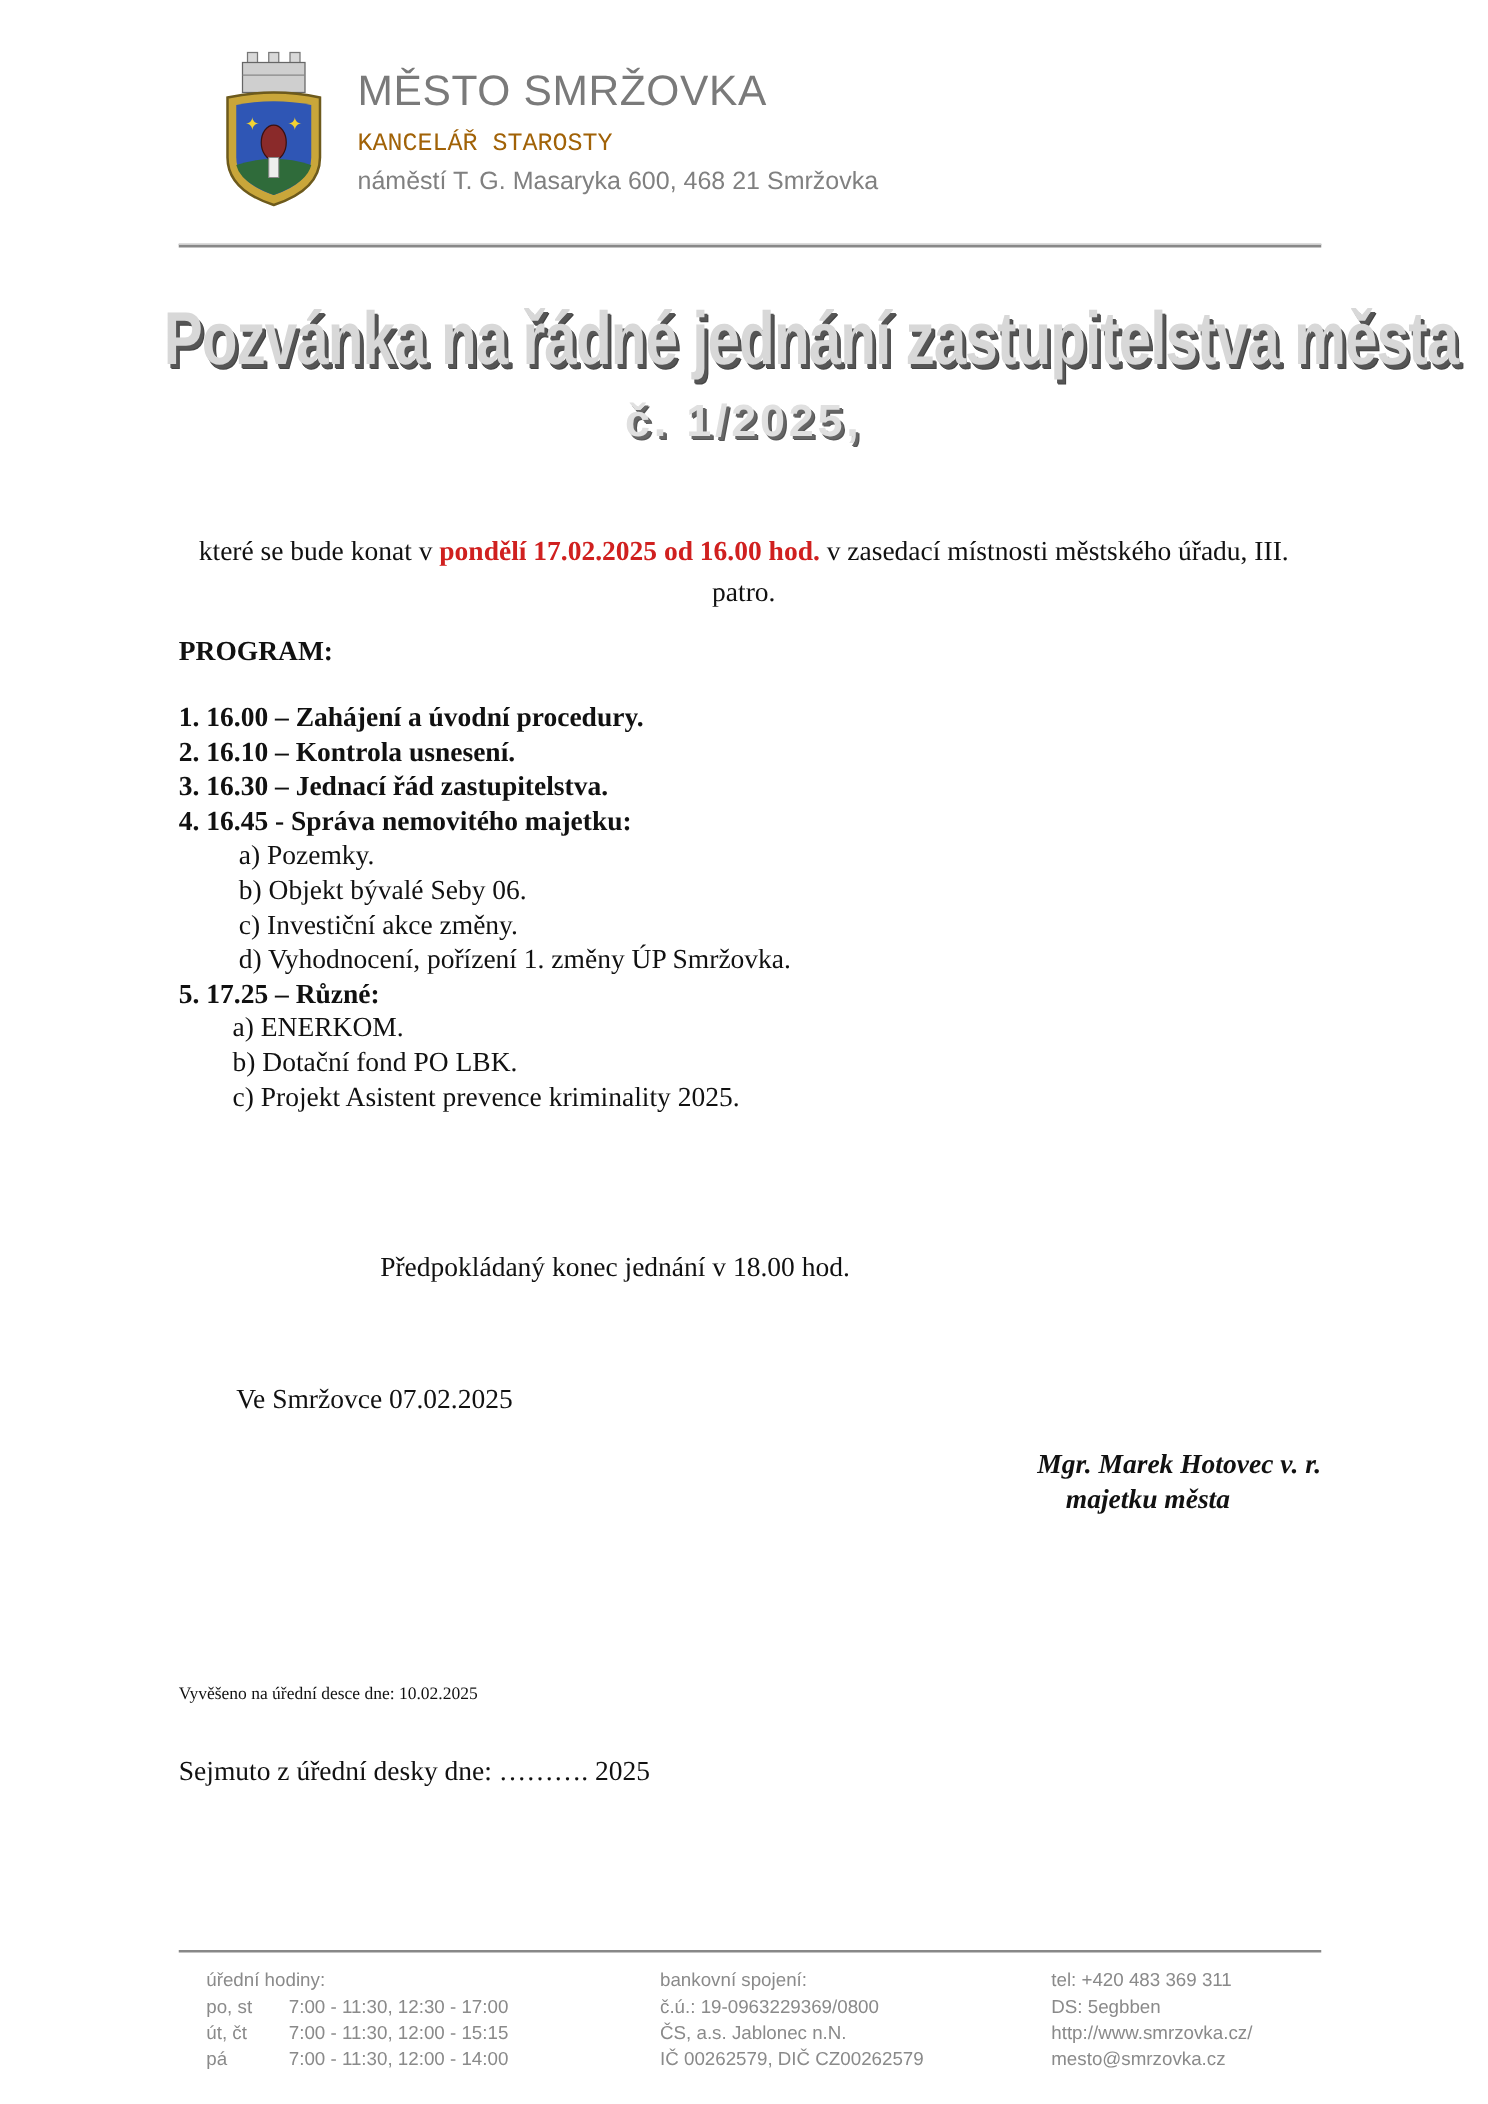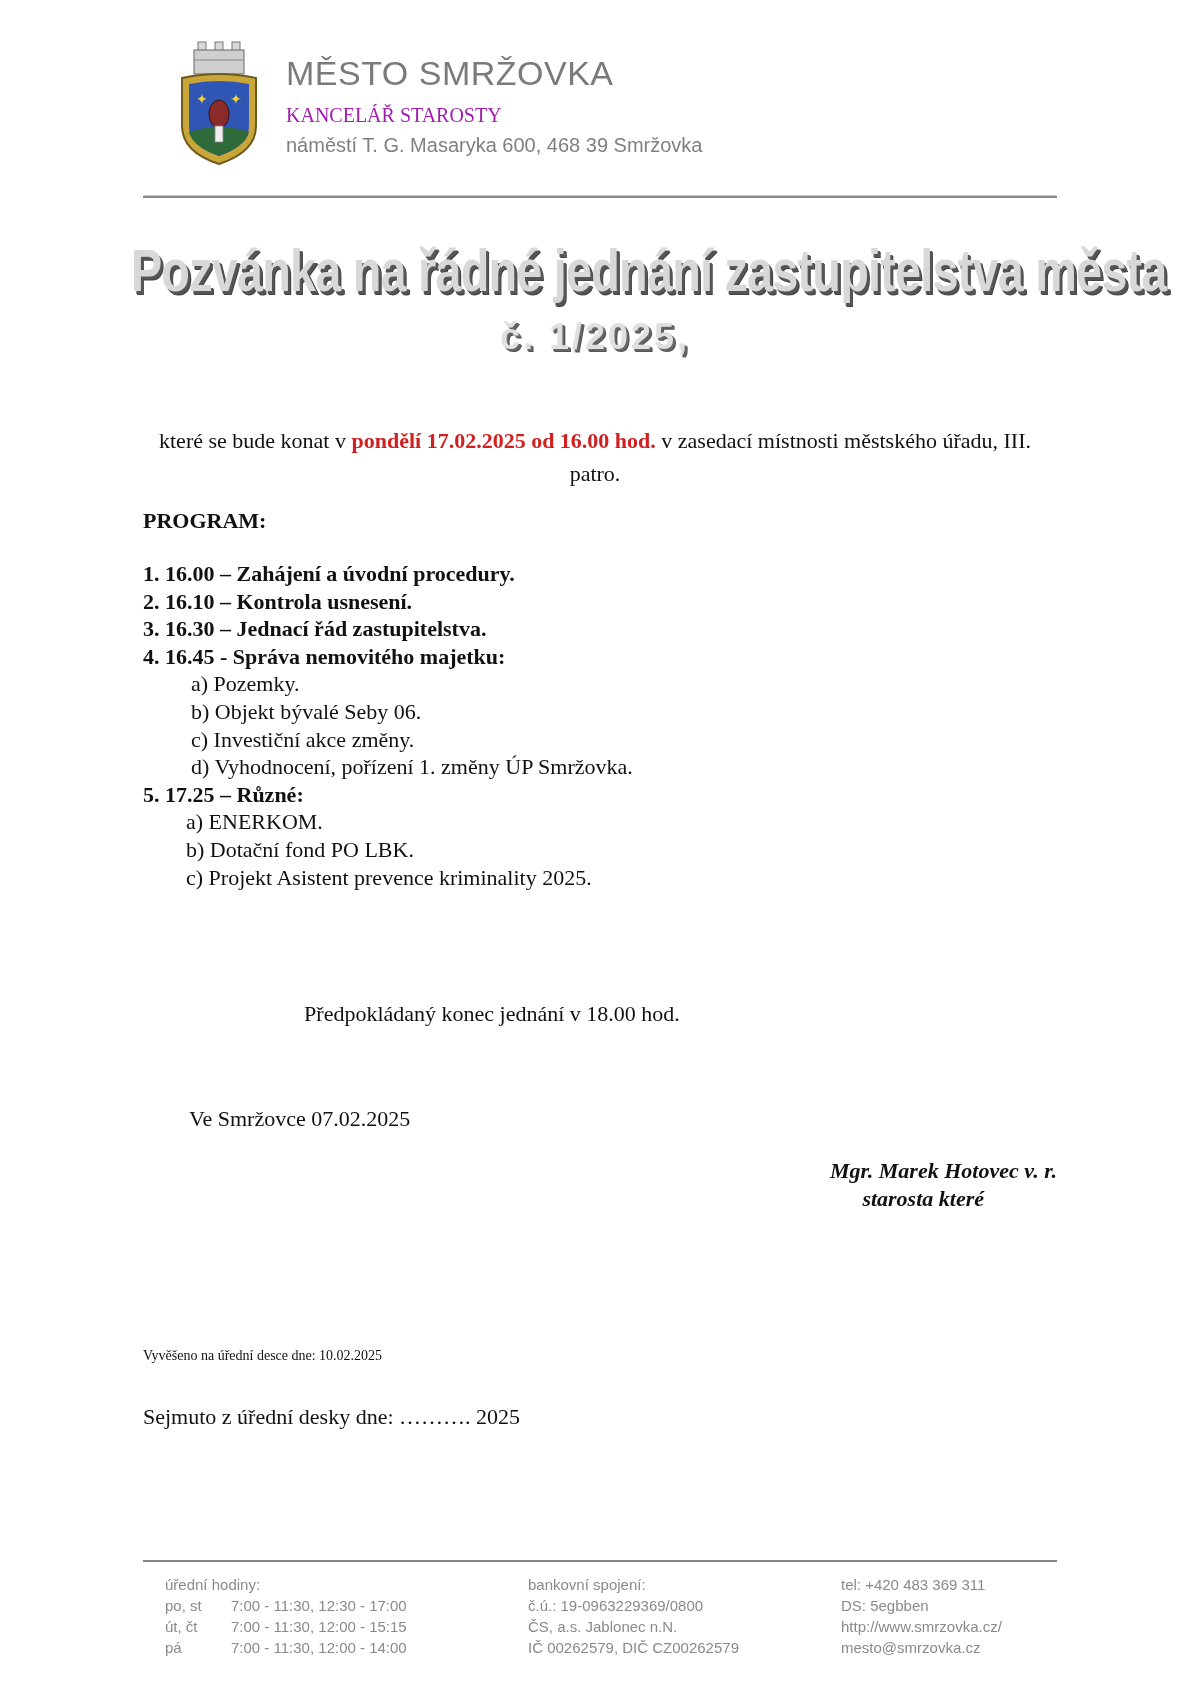--- a/index.html
+++ b/index.html
@@ -2,21 +2,21 @@
 <html><head>
 <meta charset="utf-8">
 <style>
   html, body { margin: 0; padding: 0; background: #ffffff; }
   body { width: 1190px; height: 1683px; position: relative; overflow: hidden; font-family: "Liberation Serif", serif; color: #111; }
   .abs { position: absolute; }
 
   
   .crest { left: 176px; top: 40px; width: 86px; height: 128px; }
   .org-name { left: 286px; top: 54px; font-family: "Liberation Sans", sans-serif; font-size: 34px; color: #7a7a7a; letter-spacing: 0.5px; white-space: nowrap; }
-  .org-office { left: 286px; top: 104px; font-family: Liberation Serif, serif; font-size: 20px; color: #a21caf; white-space: nowrap; }
+  .org-office { left: 286px; top: 104px; font-family: Liberation Mono, monospace; font-size: 20px; color: #a16207; white-space: nowrap; }
   .org-address { left: 286px; top: 134px; font-family: "Liberation Sans", sans-serif; font-size: 20px; color: #808080; white-space: nowrap; }
   .rule-top { left: 143px; top: 195px; width: 914px; height: 2px; background: #888; border-top: 1px solid #cfcfcf; }
 
   
   .title-main { left: 0; width: 1190px; top: 236px; text-align: center; font-family: "Liberation Sans", sans-serif; font-weight: bold; font-size: 60px; letter-spacing: -1px; transform: scaleX(0.78); transform-origin: center; white-space: nowrap;
     color: #d8d8d8; text-shadow: 3px 3px 0 #555, 4px 4px 0 #444; background: none; }
   .title-sub { left: 0; width: 1190px; top: 316px; text-align: center; font-family: "Liberation Sans", sans-serif; font-weight: bold; font-size: 36px; letter-spacing: 3px; white-space: nowrap;
     color: #e0e0e0; text-shadow: 2px 2px 0 #666, 3px 3px 0 #555; }
 
   
@@ -69,21 +69,21 @@
 
     <text x="20" y="64" font-size="14" fill="#f2d233" font-family="DejaVu Sans, sans-serif">✦</text>
     <text x="54" y="64" font-size="14" fill="#f2d233" font-family="DejaVu Sans, sans-serif">✦</text>
 
     <ellipse cx="43" cy="74" rx="10" ry="14" fill="#8a2a2a" stroke="#3a1010" stroke-width="1"></ellipse>
     <rect x="39" y="86" width="8" height="16" fill="#eeeeee" stroke="#888" stroke-width="0.8"></rect>
   </svg>
 </div>
 <div class="abs org-name">MĚSTO SMRŽOVKA</div>
 <div class="abs org-office">KANCELÁŘ STAROSTY</div>
-<div class="abs org-address">náměstí T. G. Masaryka 600, 468 39 Smržovka</div>
+<div class="abs org-address">náměstí T. G. Masaryka 600, 468 21 Smržovka</div>
 <div class="abs rule-top"></div>
 
 <div class="abs title-main">Pozvánka na řádné jednání zastupitelstva města</div>
 <div class="abs title-sub">č. 1/2025,</div>
 
 <div class="abs intro">
   <span>které se bude konat v </span><span class="hl">pondělí 17.02.2025 od 16.00 hod.</span><span> v zasedací místnosti městského úřadu, III. patro.</span>
 </div>
 
 <div class="abs program-heading">PROGRAM:</div>
@@ -101,21 +101,21 @@
   <div class="sub i5">a) ENERKOM.</div>
   <div class="sub i5">b) Dotační fond PO LBK.</div>
   <div class="sub i5">c) Projekt Asistent prevence kriminality 2025.</div>
 </div>
 
 <div class="abs end-note">Předpokládaný konec jednání v 18.00 hod.</div>
 
 <div class="abs place-date">Ve Smržovce 07.02.2025</div>
 
 <div class="abs signer">Mgr. Marek Hotovec v. r.</div>
-<div class="abs signer-role">starosta které</div>
+<div class="abs signer-role">majetku města</div>
 
 <div class="abs posted">Vyvěšeno na úřední desce dne: 10.02.2025</div>
 <div class="abs removed">Sejmuto z úřední desky dne: ………. 2025</div>
 
 <div class="abs rule-bottom"></div>
 
 <div class="abs footer f-col1">
   <div class="row">úřední hodiny:</div>
   <div class="row"><span class="days">po, st</span><span>7:00 - 11:30, 12:30 - 17:00</span></div>
   <div class="row"><span class="days">út, čt</span><span>7:00 - 11:30, 12:00 - 15:15</span></div>

